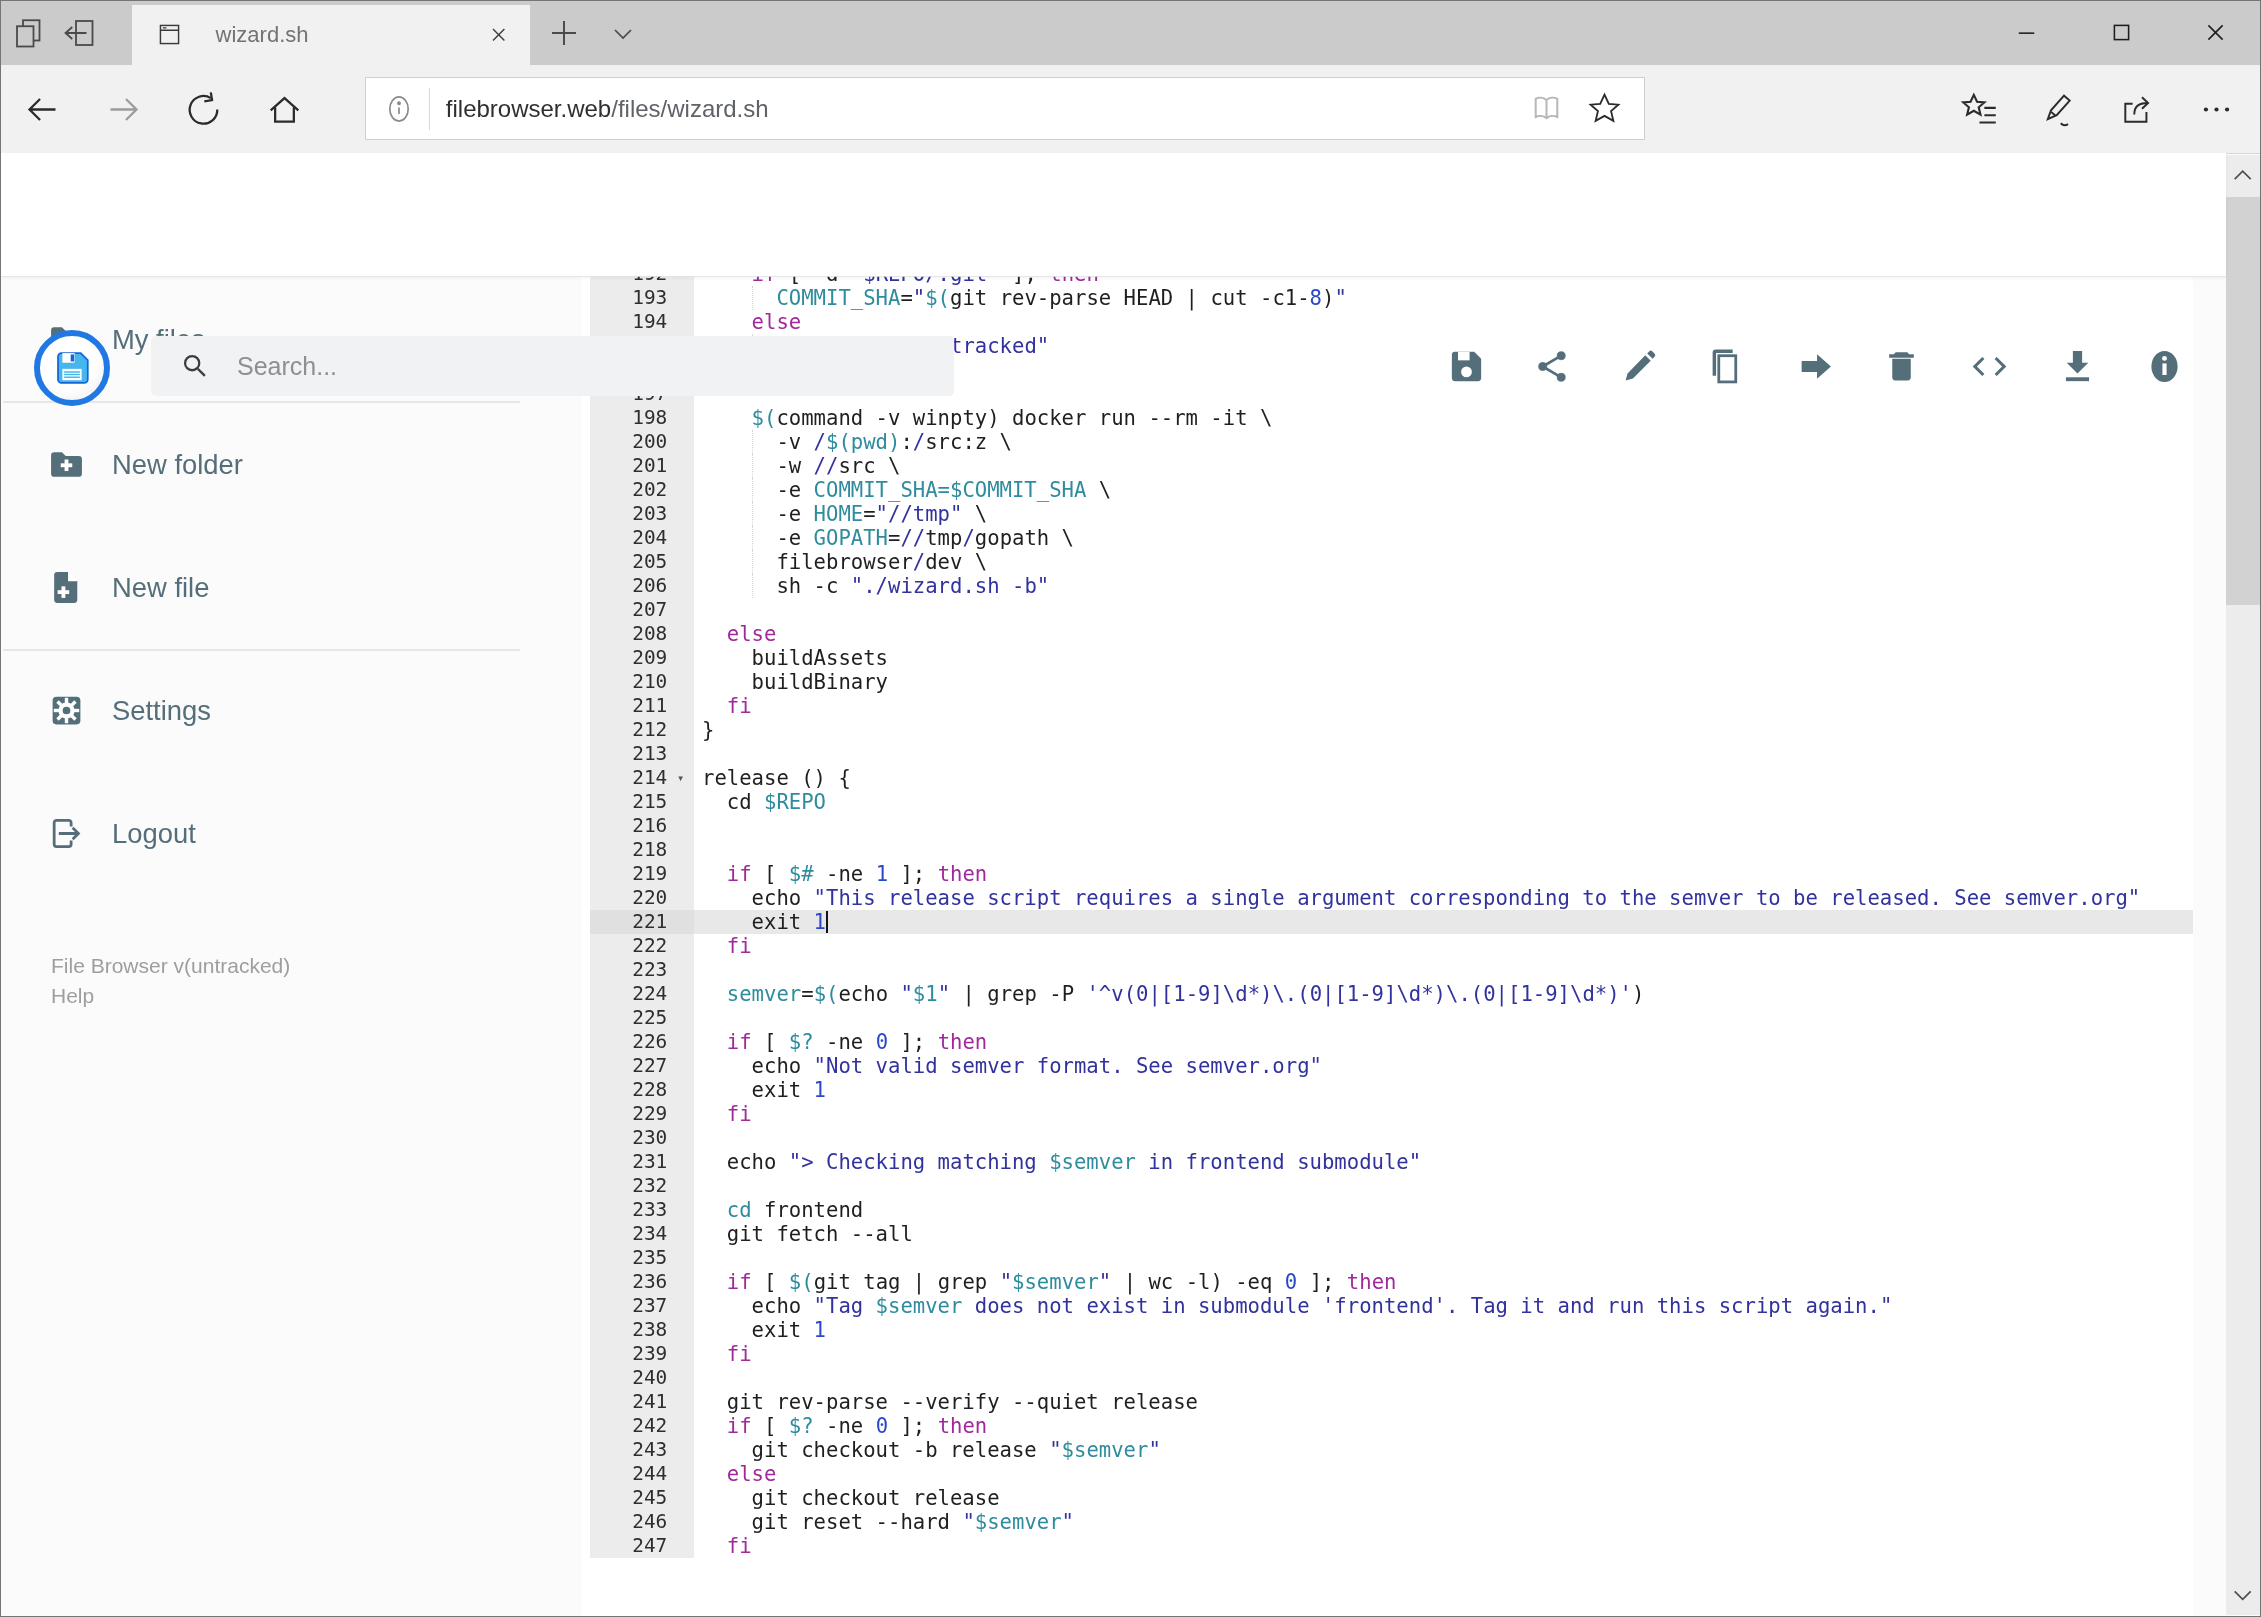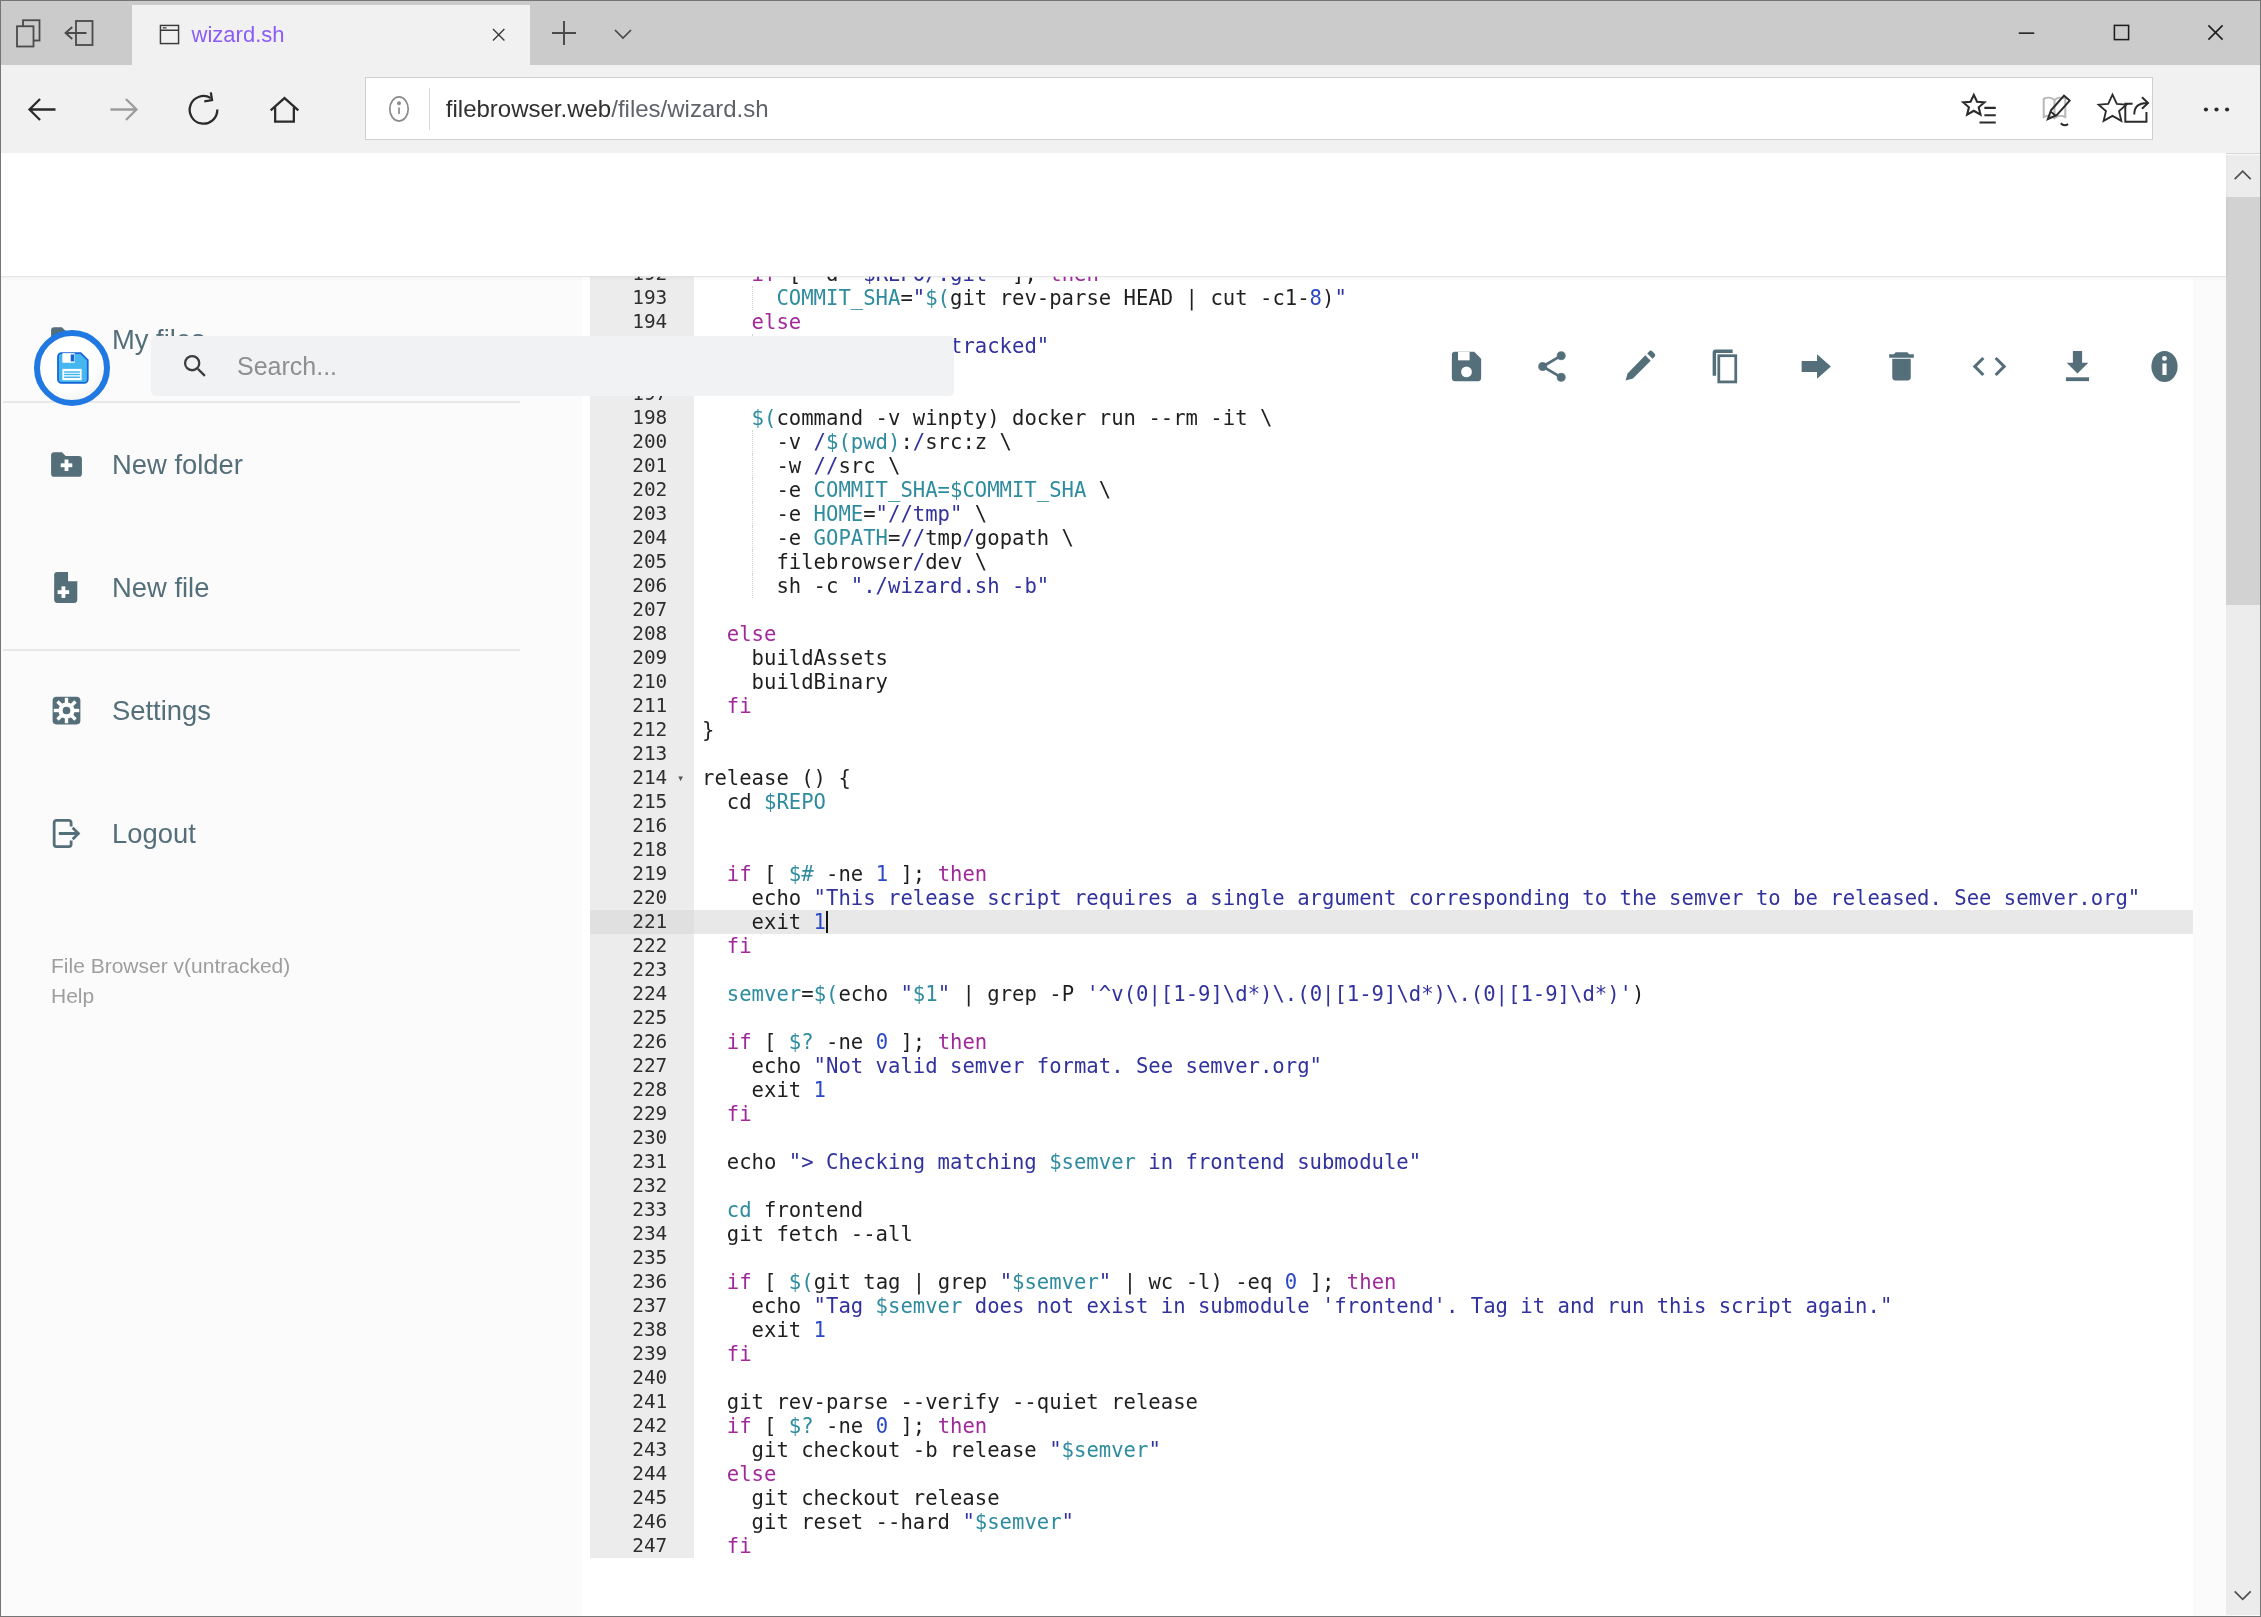--- a/index.html
+++ b/index.html
@@ -5,32 +5,32 @@
   html,body{margin:0;padding:0;background:#9a9a9a;}
   #window{position:relative;width:2261px;height:1617px;background:#fbfbfb;overflow:hidden;
           font-family:"Liberation Sans",sans-serif;}
   #window::after{content:'';position:absolute;inset:0;border:1.6px solid #757575;pointer-events:none;z-index:90;}
 
   
   .tabbar{position:absolute;left:0;top:0;width:2261px;height:65px;background:#cbcbcb;}
   .chrome-ic{position:absolute;width:36px;height:36px;top:14.5px;color:#4a4a4a;}
   .tab{position:absolute;left:132px;top:4.8px;width:398px;height:60px;background:#f1f1f1;display:flex;align-items:center;}
   .tab-favicon{width:29px;height:29px;margin-left:22.6px;color:#3a3a3a;}
-  .tab-title{margin-left:8px;font-size:22px;color:#8b5cf6;flex:1;}
+  .tab-title{margin-left:32px;font-size:22px;color:#737373;flex:1;}
   .tab-close{width:27.4px;height:27.4px;margin-right:18px;color:#3a3a3a;}
   .newtab{position:absolute;left:546px;top:14.5px;width:36px;height:36px;color:#4a4a4a;}
   .tab-chevron{position:absolute;left:607px;top:18px;width:32px;height:32px;color:#4a4a4a;}
   .wbtn{position:absolute;top:0;width:76px;height:65px;display:flex;align-items:center;justify-content:center;color:#1d1d1d;}
   .wbtn svg{width:31px;height:31px;}
   .wbtn.min{left:1988px}.wbtn.max{left:2083px}.wbtn.close{left:2177px}
 
   .toolbar{position:absolute;left:0;top:65px;width:2261px;height:89px;background:#f1f1f1;border-bottom:1.6px solid #d6d6d6;box-sizing:border-box;}
   .nav-ic{position:absolute;top:25px;width:39px;height:39px;color:#2b2b2b;}
   .nav-ic.disabled{color:#9c9c9c;}
-  .urlbox{position:absolute;left:365px;top:12px;width:1788px;height:63px;background:#fff;border:0.8px solid #cfcfcf;box-sizing:border-box;display:flex;align-items:center;}
+  .urlbox{position:absolute;left:365px;top:12px;width:1280px;height:63px;background:#fff;border:0.8px solid #cfcfcf;box-sizing:border-box;display:flex;align-items:center;}
   .url-info{width:34px;height:34px;margin-left:16px;color:#8b8b8b;flex:none;}
   .url-sep{width:0.8px;height:42px;background:#d9d9d9;margin-left:13px;margin-right:16px;flex:none;}
   .url-text{font-size:24px;color:#303030;white-space:nowrap;overflow:hidden;flex:1;}
   .url-text .path{color:#5f6368;}
   .url-right{width:37px;height:37px;flex:none;margin-right:21px;}
   .book{color:#b7b7b7;}
   .star{color:#2b2b2b;}
 
   
   .appheader{position:absolute;left:0;top:153px;width:2226px;height:123px;background:#fff;

